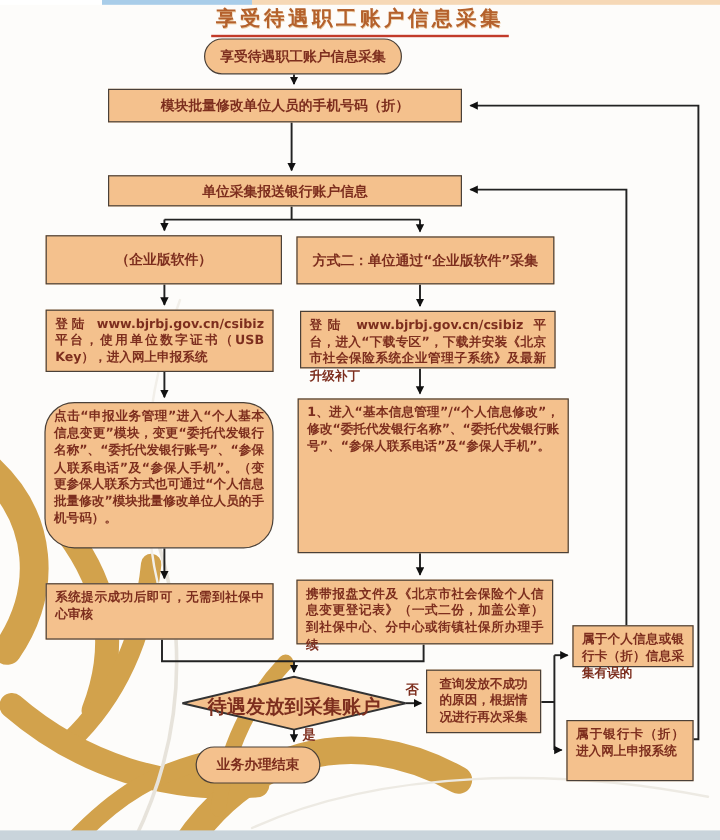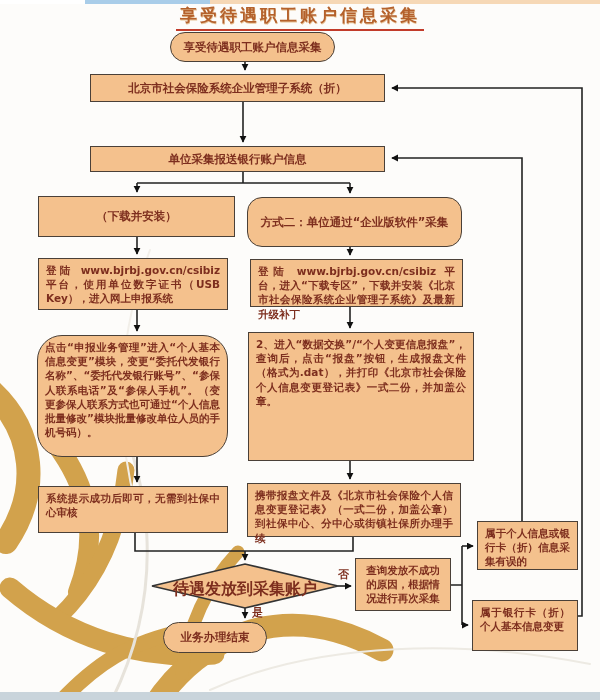--- a/index.html
+++ b/index.html
@@ -116,71 +116,71 @@
   </g>
 
   <polygon points="152,586 245,564 338,586 245,608" fill="var(--node-fill)" stroke="#333" stroke-width="1.6"></polygon>
 </svg>
 
 <div class="node pill center fs12" style="left:170px;top:32px;width:165px;height:30px;">
   <span>享受待遇职工账户信息采集</span>
 </div>
 
 <div class="node center fs12" style="left:90px;top:74px;width:295px;height:28px;">
-  <span>北京市社会保险系统企业管理子系统（折）</span>
+  <span>模块批量修改单位人员的手机号码（折）</span>
 </div>
 
 <div class="node center fs12" style="left:90px;top:146px;width:295px;height:26px;text-align:right;">
   <span>单位采集报送银行账户信息</span>
 </div>
 
 <div class="node center fs12" style="left:38px;top:196px;width:197px;height:41px;">
-  <span class="bold">（下载并安装）</span>
+  <span class="bold">（企业版软件）</span>
 </div>
 
-<div class="node center fs12" style="left:247px;top:197px;width:215px;height:50px;border-radius:15px;">
+<div class="node center fs12" style="left:247px;top:197px;width:215px;height:40px;">
   <span>方式二：单位通过“企业版软件”采集</span>
 </div>
 
 <div class="node para fs10 pad" style="left:38px;top:258px;width:190px;height:52px;">
   <span>登陆 www.bjrbj.gov.cn/csibiz 平台，使用单位数字证书（USB Key），进入网上申报系统</span>
 </div>
 
 <div class="node para fs10 pad" style="left:250px;top:259px;width:213px;height:48px;">
   <span>登陆 www.bjrbj.gov.cn/csibiz 平台，进入“下载专区”，下载并安装《北京市社会保险系统企业管理子系统》及最新升级补丁</span>
 </div>
 
 <div class="node para fs10 pad" style="left:37px;top:335px;width:191px;height:122px;border-radius:25px;">
   <span>点击“申报业务管理”进入“个人基本信息变更”模块，变更“委托代发银行名称”、“委托代发银行账号”、“参保人联系电话”及“参保人手机”。（变更参保人联系方式也可通过“个人信息批量修改”模块批量修改单位人员的手机号码）。</span>
 </div>
 
 <div class="node para fs10 pad" style="left:248px;top:332px;width:226px;height:129px;">
-  <span>2、进入“数据交换”/“个人变更信息报盘”，查询后，点击“报盘”按钮，生成报盘文件（格式为.dat），并打印《北京市社会保险个人信息变更登记表》一式二份，并加盖公章。</span>
+  <span>1、进入“基本信息管理”/“个人信息修改”，修改“委托代发银行名称”、“委托代发银行账号”、“参保人联系电话”及“参保人手机”。</span>
 </div>
 
 <div class="node para fs10 pad" style="left:38px;top:486px;width:190px;height:47px;">
   <span>系统提示成功后即可，无需到社保中心审核</span>
 </div>
 
 <div class="node para fs10 pad" style="left:247px;top:483px;width:214px;height:54px;">
   <span>携带报盘文件及《北京市社会保险个人信息变更登记表》（一式二份，加盖公章）到社保中心、分中心或街镇社保所办理手续</span>
 </div>
 
 <div class="diamond-text" style="left:152px;top:579px;width:186px;">待遇发放到采集账户</div>
 
 <span class="edge-label" style="left:252px;top:605px;">是</span>
 <span class="edge-label" style="left:338px;top:567px;">否</span>
 
 <div class="node para fs10 pad center" style="left:355px;top:558px;width:96px;height:53px;text-align:center;align-items:center;">
   <span>查询发放不成功的原因，根据情况进行再次采集</span>
 </div>
 
-<div class="node para fs10 pad" style="left:477px;top:521px;width:101px;height:49px;">
+<div class="node para fs10 pad" style="left:477px;top:521px;width:101px;height:35px;">
   <span>属于个人信息或银行卡（折）信息采集有误的</span>
 </div>
 
 <div class="node para fs10 pad" style="left:472px;top:600px;width:106px;height:51px;">
-  <span>属于银行卡（折）个人基本信息变更</span>
+  <span>属于银行卡（折）进入网上申报系统</span>
 </div>
 
 <div class="node pill center fs12" style="left:163px;top:622px;width:104px;height:31px;text-align:center;">
   <span>业务办理结束</span>
 </div>
 
 </body></html>

